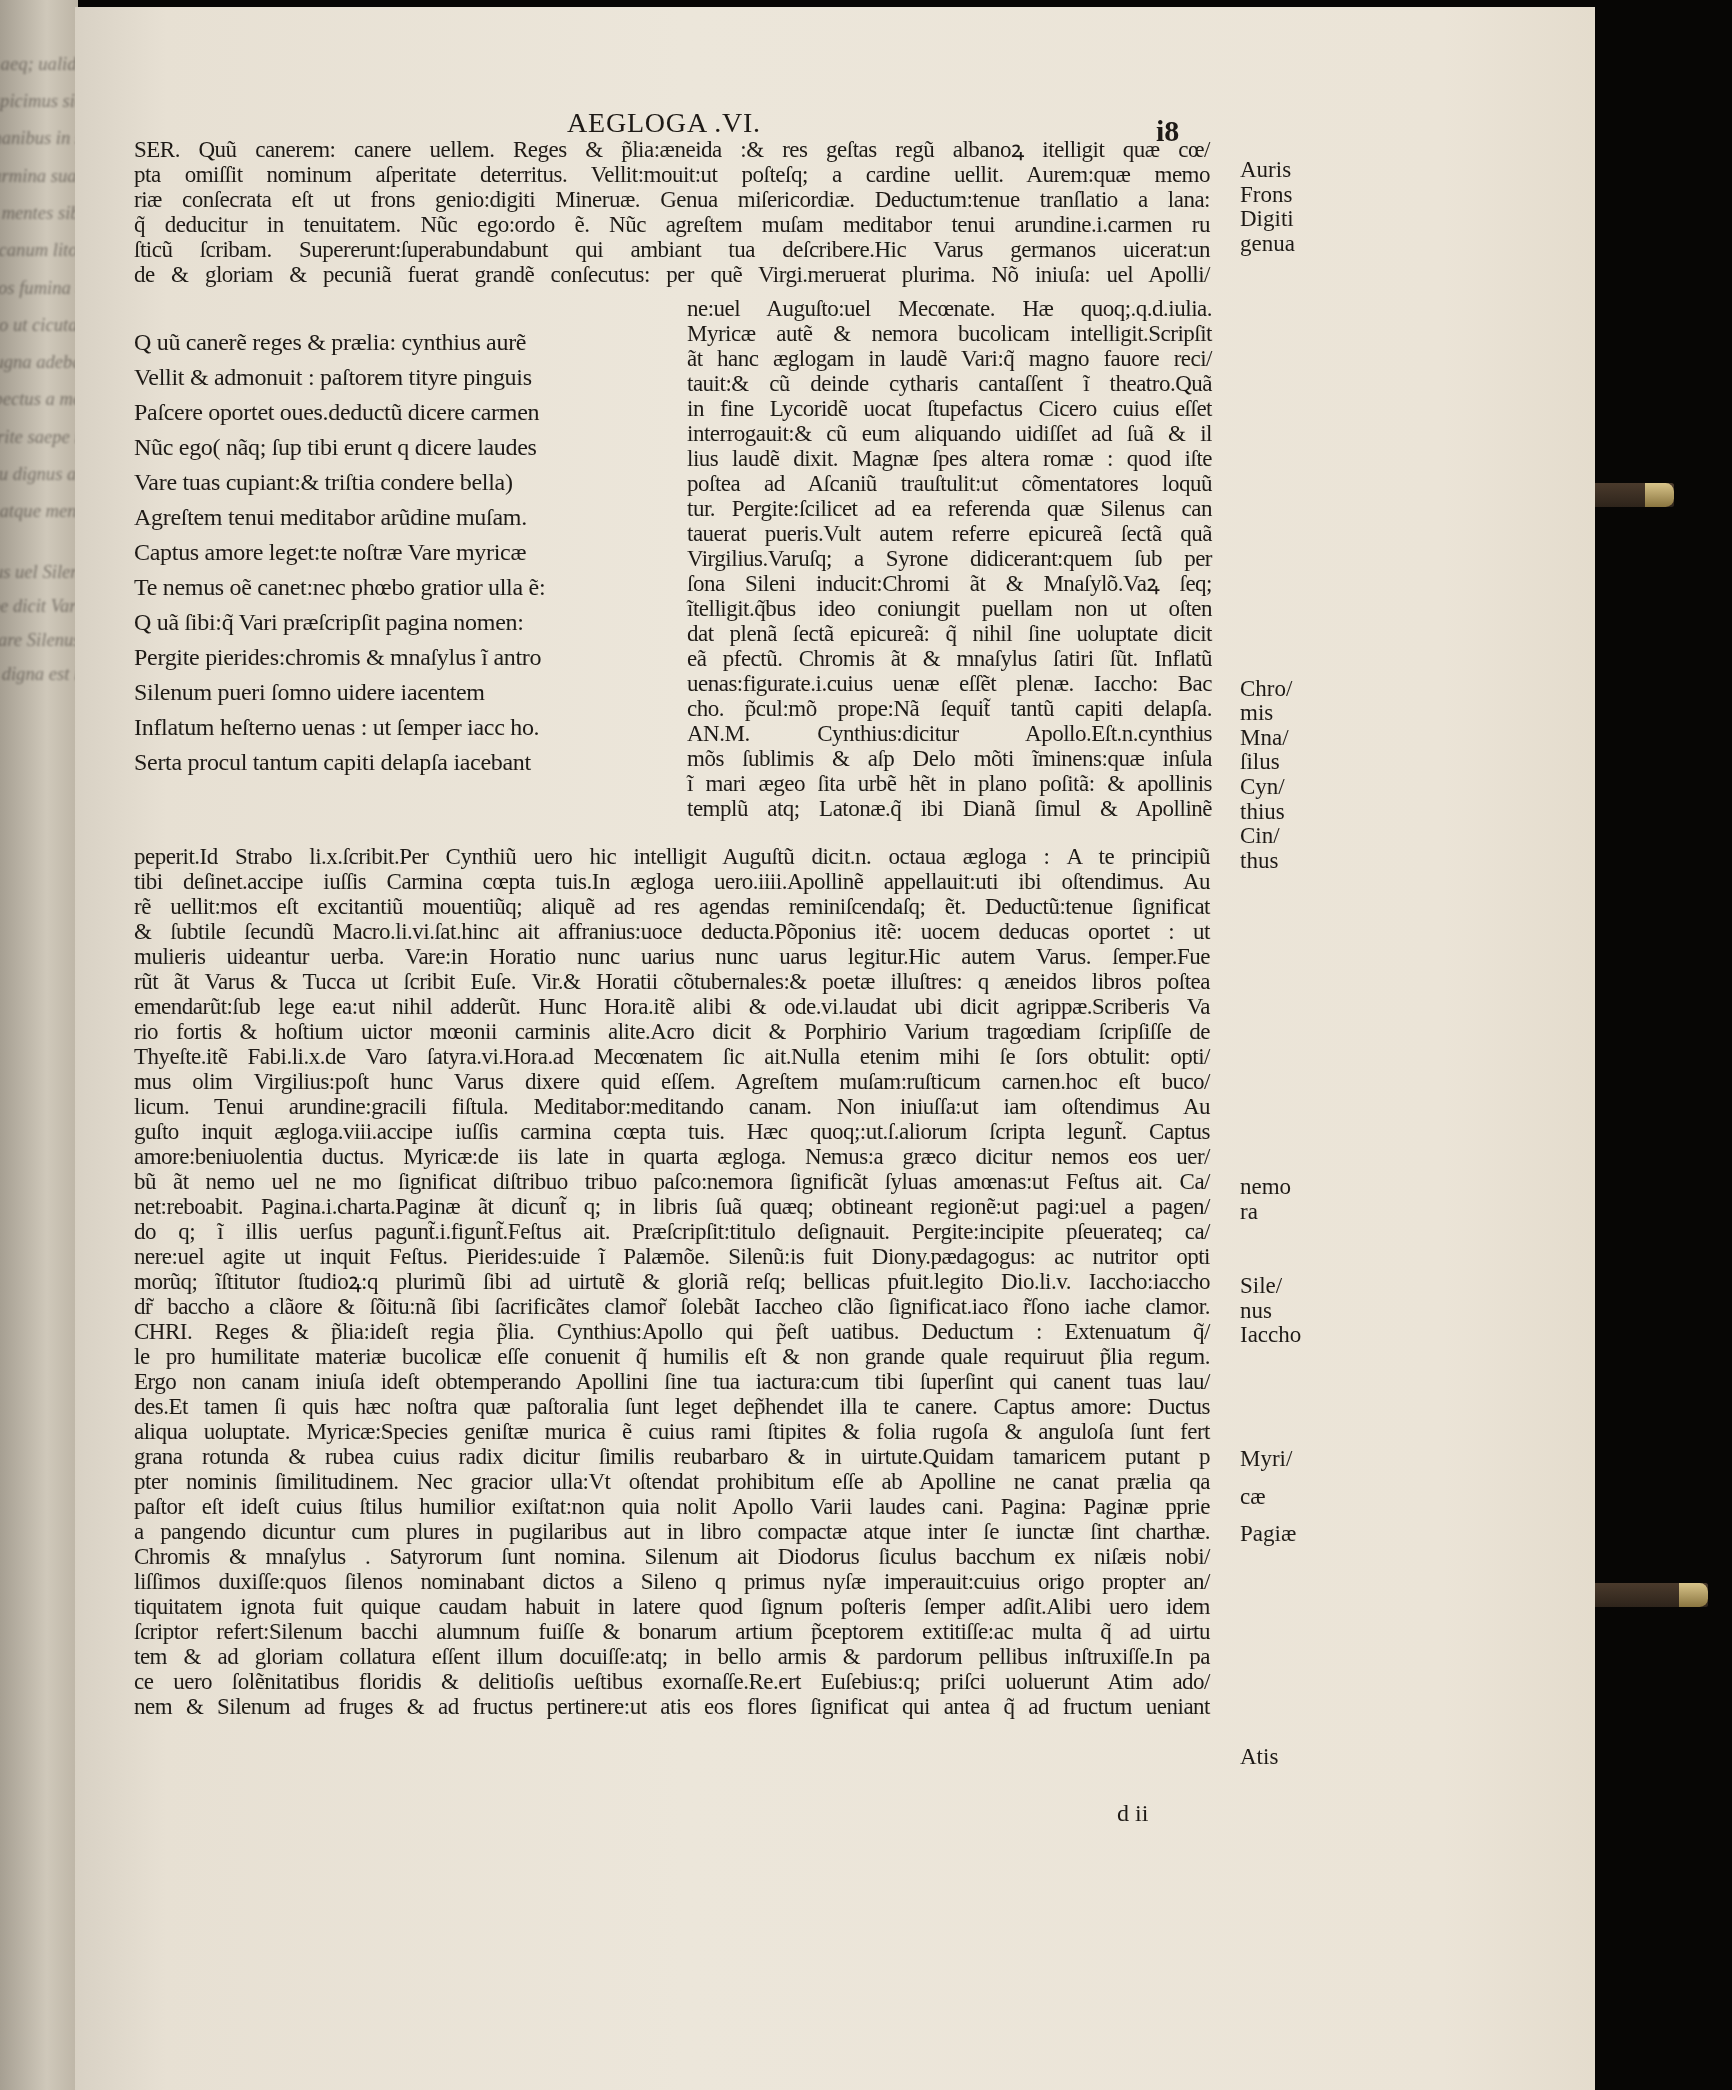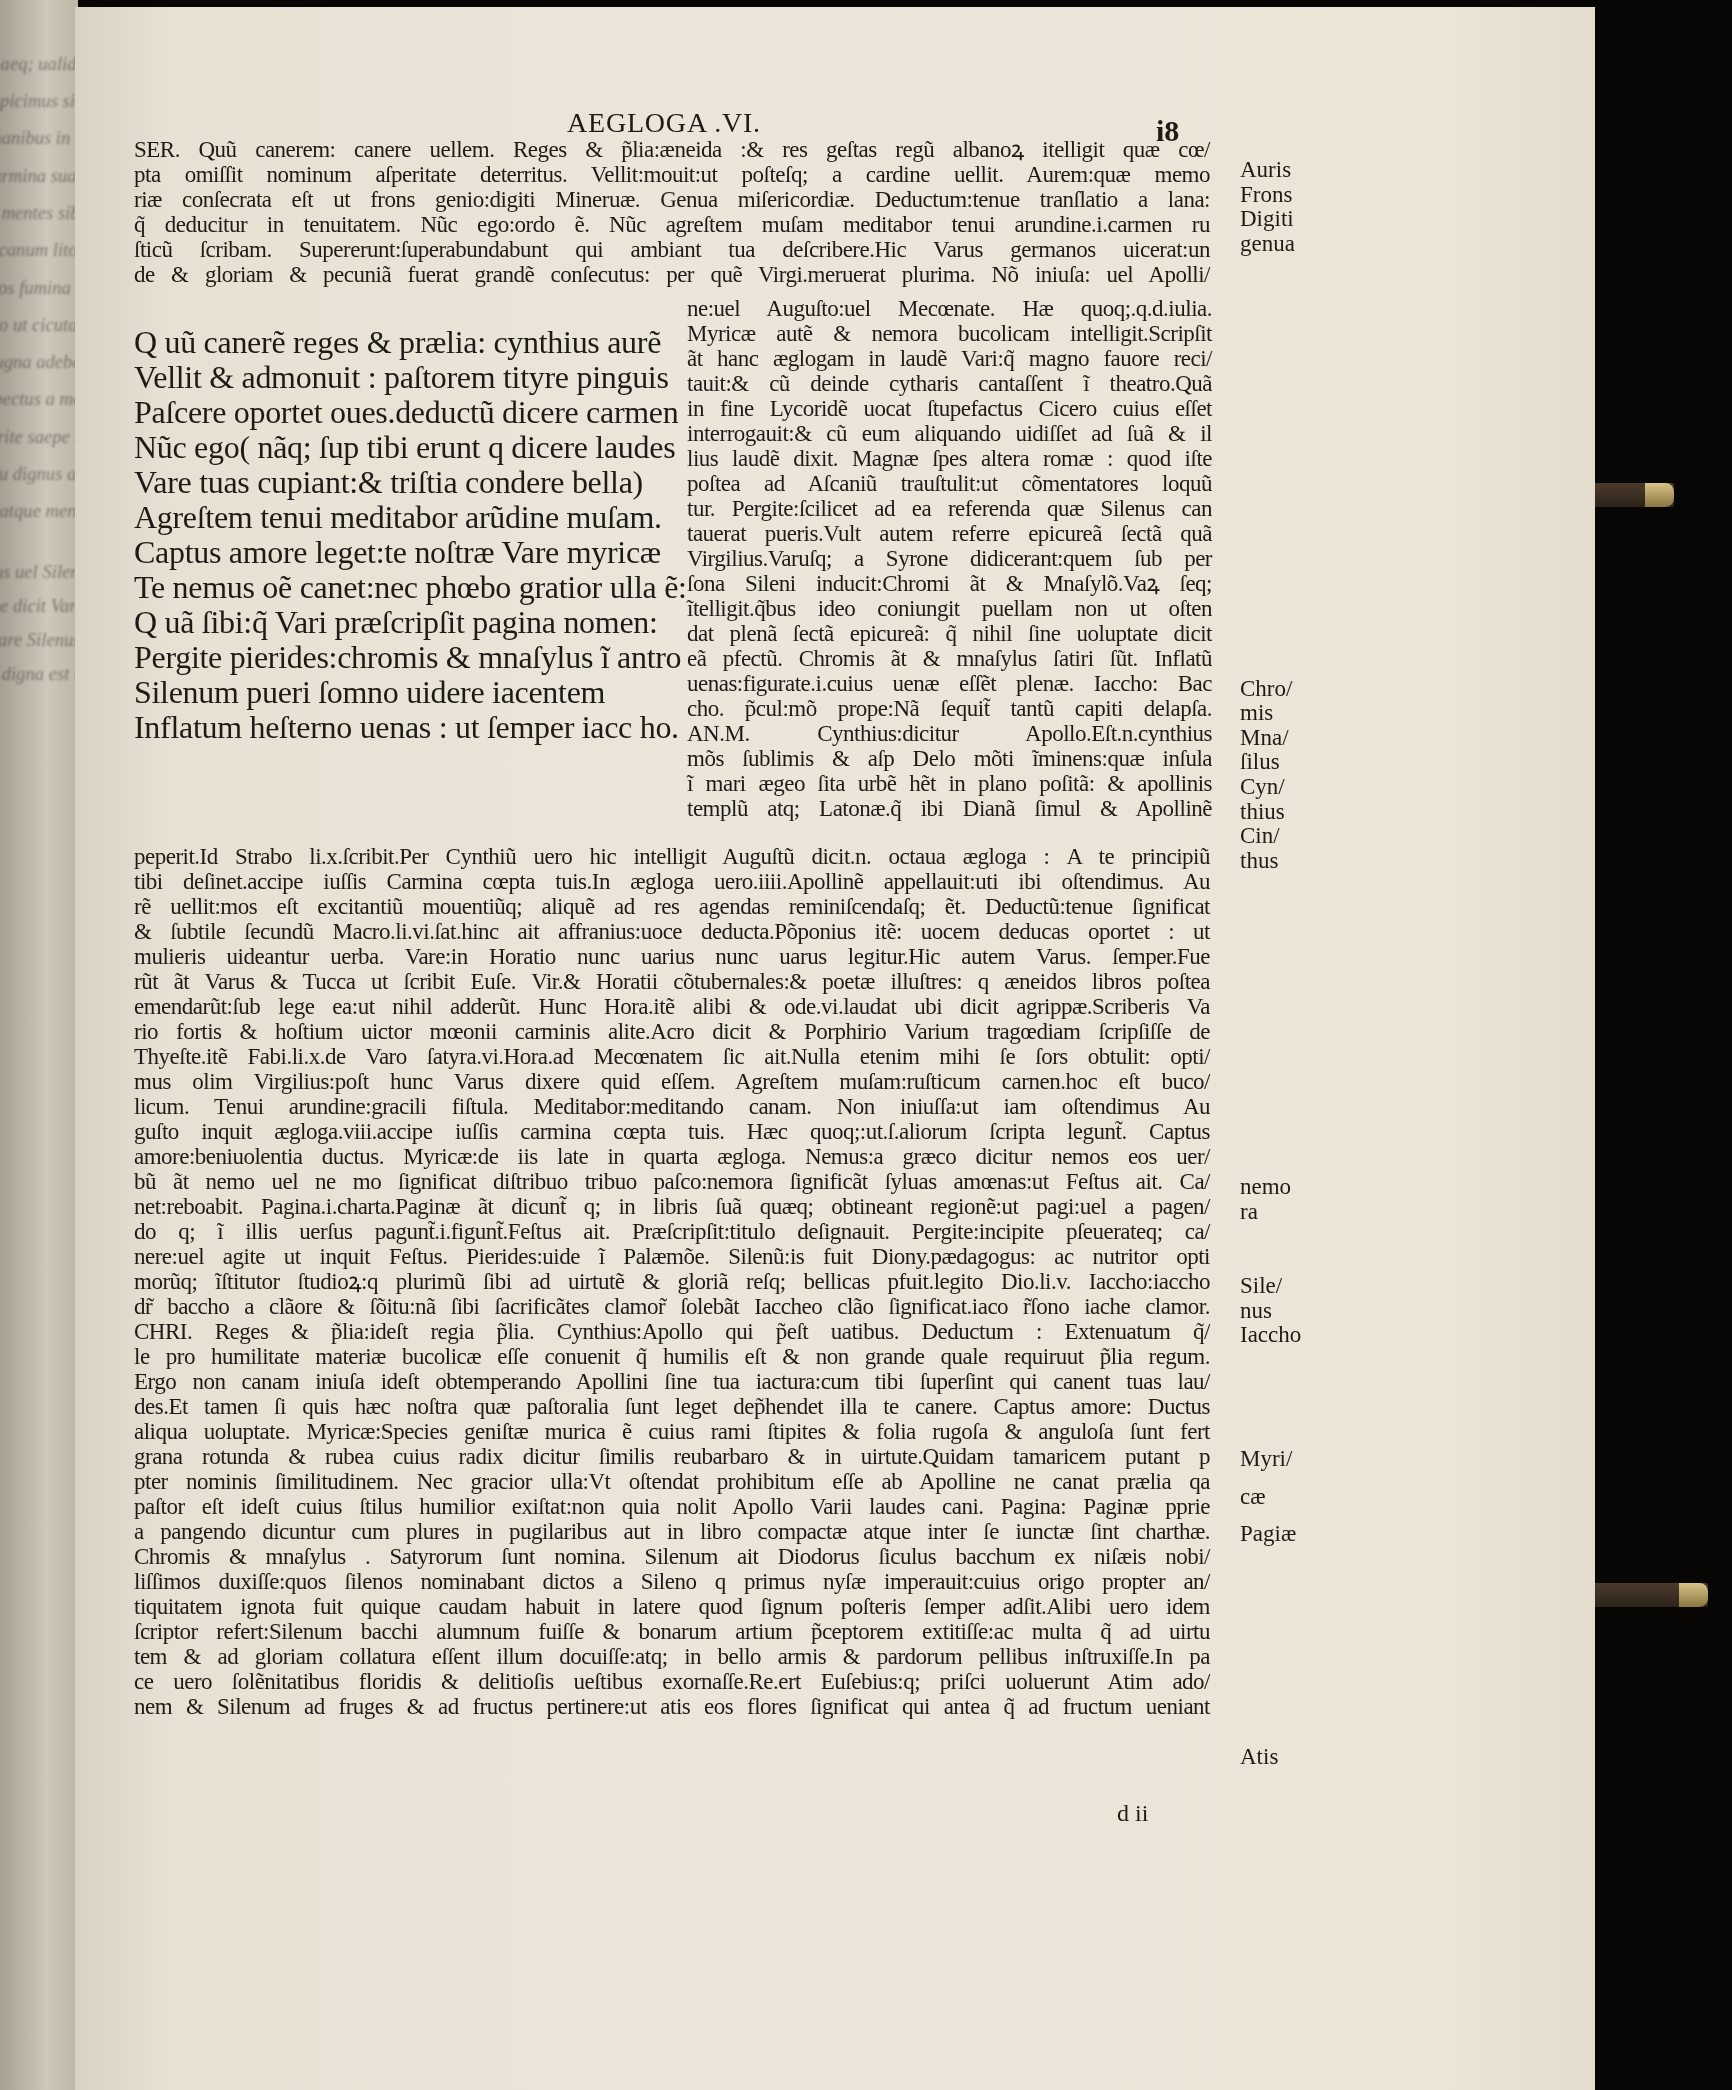--- a/index.html
+++ b/index.html
@@ -11,21 +11,21 @@
   .endpaper{position:absolute;left:1482px;top:119px;width:24px;height:1907px;background:#d9d3c7;}
   .cover{position:absolute;left:1500px;top:34px;width:58px;height:2051px;background:linear-gradient(90deg,#a89c84,#c3b79f 40%,#9d9179);border-radius:0 5.1px 5.1px 0;}
   .clasp{position:absolute;height:24px;background:linear-gradient(#4a3a2c,#2e241b);border-radius:2.5px;}
   .clasp .tip{position:absolute;right:0;top:0;width:29px;height:24px;background:linear-gradient(#d8c48a,#8a7540);border-radius:0 8.5px 8.5px 0;}
   .clasp-boss{position:absolute;width:39px;height:85px;background:#5a4636;border-radius:8.5px;}
   .header{position:absolute;top:100px;left:0;width:1356px;height:34px;}
   .running-title{position:absolute;left:492px;top:0;font-size:28px;letter-spacing:0.8px;}
   .folio{position:absolute;left:1081px;top:6.8px;font-size:30px;font-weight:bold;}
   .text{position:absolute;font-size:23px;line-height:25px;white-space:nowrap;letter-spacing:-0.5px;}
   .comm-top{left:59px;top:130px;width:1076px;}
-  .verse{left:59px;top:318px;width:551px;font-size:32px;line-height:35px;letter-spacing:-0.3px;}
+  .verse{left:59px;top:318px;width:551px;font-size:24px;line-height:35px;letter-spacing:-0.3px;}
   .comm-side{left:612px;top:289px;width:525px;}
   .comm-bottom{left:59px;top:837px;width:1076px;}
   .line{display:block;height:25px;}
   .verse .line{height:35px;}
   .just{text-align:justify;text-align-last:justify;}
   .marg{position:absolute;left:1165px;font-size:23px;line-height:25px;}
   .signature{position:absolute;left:1042px;top:1793px;font-size:24px;}
 </style>
 </head>
 <body>
@@ -83,20 +83,21 @@
       <span class="line">Paſcere oportet oues.deductũ dicere carmen</span>
       <span class="line">Nũc ego( nãq; ſup tibi erunt q dicere laudes</span>
       <span class="line">Vare tuas cupiant:&amp; triſtia condere bella)</span>
       <span class="line">Agreſtem tenui meditabor arũdine muſam.</span>
       <span class="line">Captus amore leget:te noſtræ Vare myricæ</span>
       <span class="line">Te nemus oẽ canet:nec phœbo gratior ulla ẽ:</span>
       <span class="line">Q uã ſibi:q̃ Vari præſcripſit pagina nomen:</span>
       <span class="line">Pergite pierides:chromis &amp; mnaſylus ĩ antro</span>
       <span class="line">Silenum pueri ſomno uidere iacentem</span>
       <span class="line">Inflatum heſterno uenas : ut ſemper iacc ho.</span>
+      <span class="line">Serta procul tantum capiti delapſa iacebant</span>
     </div>
   <div class="text comm-side" id="commSide">
       <span class="line just">ne:uel Auguſto:uel Mecœnate.  Hæ quoq;.q.d.iulia.</span>
       <span class="line just">Myricæ autẽ &amp; nemora bucolicam intelligit.Scripſit</span>
       <span class="line just">ãt hanc æglogam in laudẽ Vari:q̃ magno fauore reci/</span>
       <span class="line just">tauit:&amp; cũ deinde cytharis cantaſſent ĩ  theatro.Quã</span>
       <span class="line just">in fine Lycoridẽ uocat ſtupefactus  Cicero cuius eſſet</span>
       <span class="line just">interrogauit:&amp; cũ eum aliquando uidiſſet ad ſuã &amp; il</span>
       <span class="line just">lius laudẽ dixit. Magnæ ſpes altera romæ : quod iſte</span>
       <span class="line just">poſtea ad Aſcaniũ  trauſtulit:ut cõmentatores loquũ</span>

